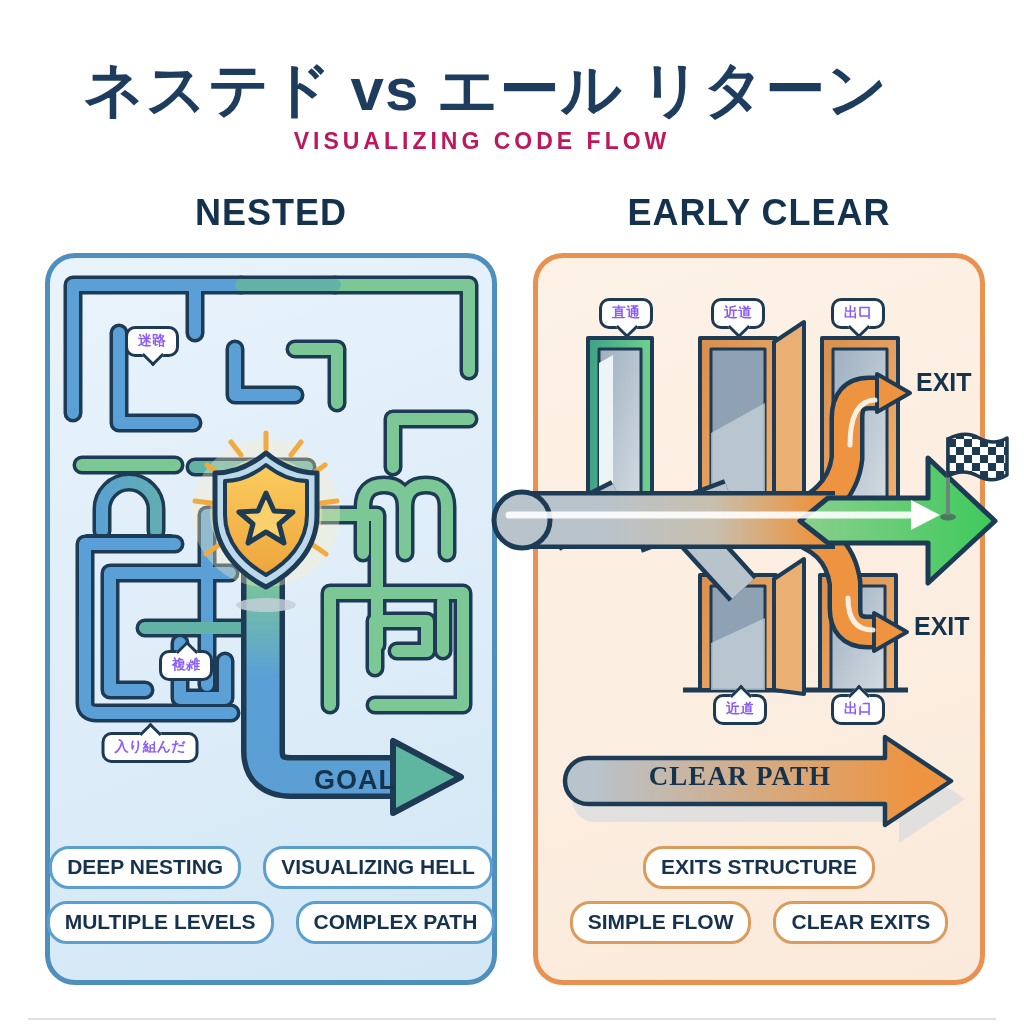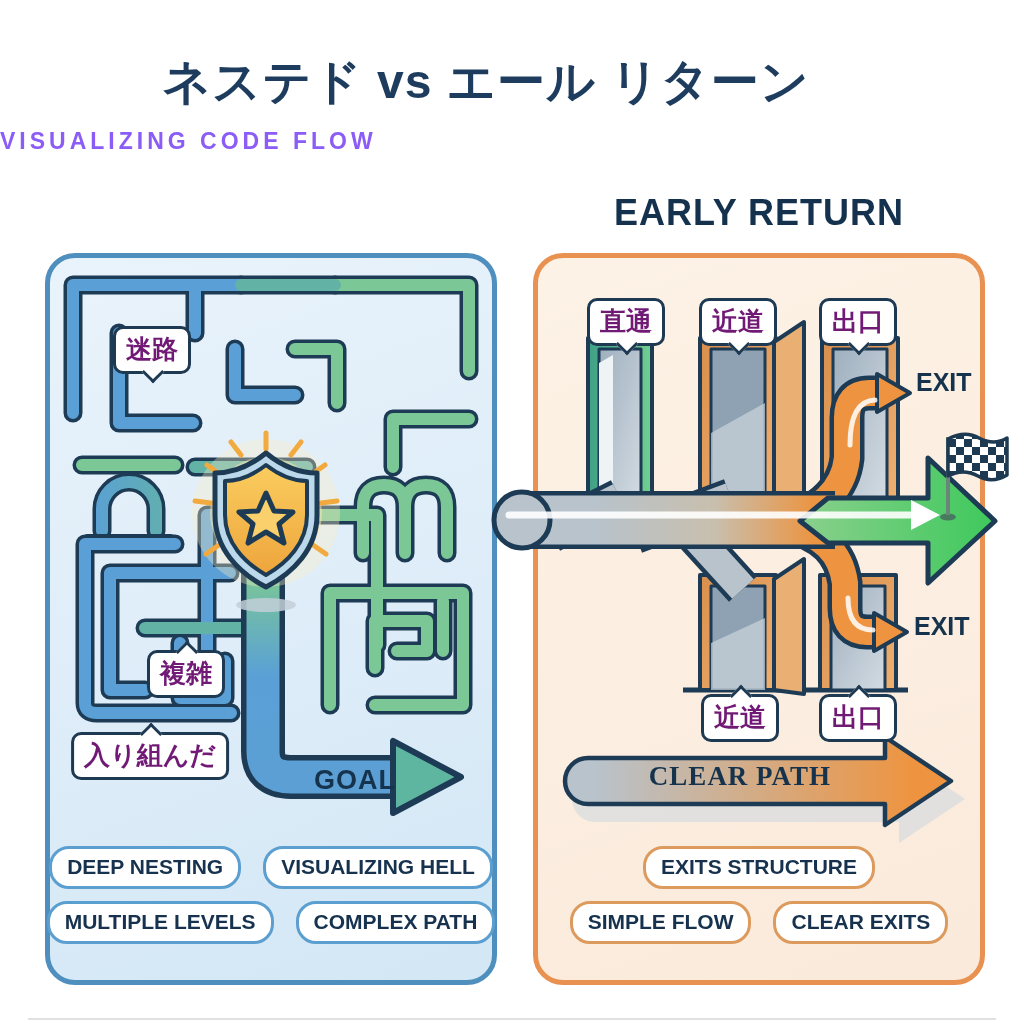--- a/index.html
+++ b/index.html
@@ -1,31 +1,31 @@
 <!DOCTYPE html>
 <html><head>
 <meta charset="utf-8">
 <style>
   html,body{margin:0;padding:0;background:#fff;}
   .canvas{position:relative;width:1024px;height:1024px;background:#ffffff;overflow:hidden;
           font-family:"Liberation Sans","DejaVu Sans",sans-serif;color:#1d3b55;}
   .title{position:absolute;top:50px;left:0;width:972px;text-align:center;
-         font-size:48px;font-weight:900;color:#1d3c5e;letter-spacing:1px;}
-  .subtitle{position:absolute;top:128px;left:0;width:964px;text-align:left;
-            font-size:23px;font-weight:700;color:#8b5cf6;letter-spacing:4px;}
+         font-size:60px;font-weight:900;color:#1d3c5e;letter-spacing:1px;}
+  .subtitle{position:absolute;top:128px;left:0;width:964px;text-align:center;
+            font-size:23px;font-weight:700;color:#be185d;letter-spacing:4px;}
   .col-head{position:absolute;top:192px;width:452px;text-align:center;
             font-size:36px;font-weight:900;color:#14324e;letter-spacing:1px;}
   .col-head.left{left:45px;}
   .col-head.right{left:533px;}
   .panel{position:absolute;top:253px;width:452px;height:732px;border-radius:30px;box-sizing:border-box;}
   .panel.nested{left:45px;border:5px solid #4e8fbe;background:linear-gradient(160deg,#e9f3fb 0%,#dcecf8 60%,#d3e7f5 100%);}
   .panel.early{left:533px;border:5px solid #e89150;background:linear-gradient(160deg,#fdf2e6 0%,#faeadb 100%);}
   .panel svg{position:absolute;left:-5px;top:-5px;overflow:visible;}
   .bubble{position:absolute;transform:translateX(-50%);background:#fff;border:3px solid #1e3a52;
-          border-radius:10px;padding:3px 10px 4px;font-size:26px;font-weight:700;color:#701a75;
+          border-radius:10px;padding:3px 10px 4px;font-size:14px;font-weight:700;color:#8b5cf6;
           white-space:nowrap;z-index:5;}
   .bubble:after{content:'';position:absolute;left:50%;margin-left:-7px;width:13px;height:13px;background:#fff;}
   .bubble.tail-down:after{bottom:-9px;border-right:3px solid #1e3a52;border-bottom:3px solid #1e3a52;transform:rotate(45deg);}
   .bubble.tail-up:after{top:-9px;border-left:3px solid #1e3a52;border-top:3px solid #1e3a52;transform:rotate(45deg);}
   .flow-label{position:absolute;font-weight:900;color:#16334d;z-index:6;}
   .goal-label{left:300px;top:765px;width:110px;text-align:center;font-size:27px;letter-spacing:1px;}
   .clear-label{left:590px;top:761px;width:300px;text-align:center;font-size:27px;letter-spacing:1px;font-family:Liberation Serif, serif;}
   .exit-top{left:916px;top:368px;font-size:25px;}
   .exit-bottom{left:914px;top:612px;font-size:25px;}
   .tag-row{position:absolute;width:452px;display:flex;justify-content:center;gap:22px;z-index:5;}
@@ -36,21 +36,22 @@
   .footer-line{position:absolute;left:28px;right:28px;top:1018px;height:2px;background:#d9d9d9;opacity:.8;}
 </style>
 </head>
 <body>
 
 <div class="canvas">
 
   <div class="title">ネステド vs エール リターン</div>
   <div class="subtitle">VISUALIZING CODE FLOW</div>
 
-  <div class="col-head right">EARLY RETURN</div>
+  <div class="col-head left">NESTED</div>
+  <div class="col-head right">EARLY CLEAR</div>
 
   <div class="panel nested">
     <svg width="452" height="732" viewBox="0 0 452 732">
       <defs>
         <linearGradient id="archGrad" x1="45" y1="0" x2="135" y2="0" gradientUnits="userSpaceOnUse">
           <stop offset="0" stop-color="#5aa0d6"></stop>
             <stop offset="1" stop-color="#62b2a6"></stop>
         </linearGradient>
         <linearGradient id="wideGrad" x1="218" y1="322" x2="218" y2="524" gradientUnits="userSpaceOnUse">
           <stop offset="0" stop-color="#7bc796"></stop>

